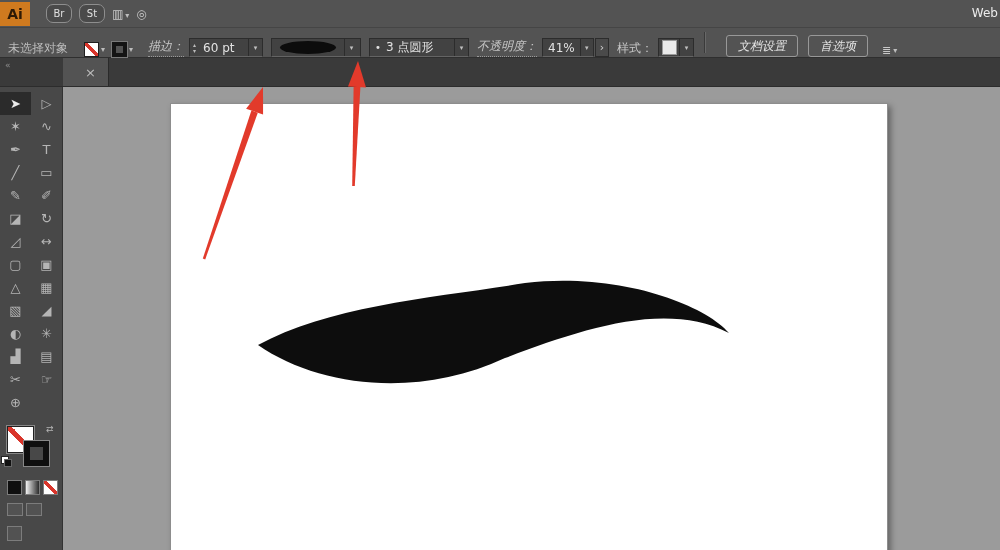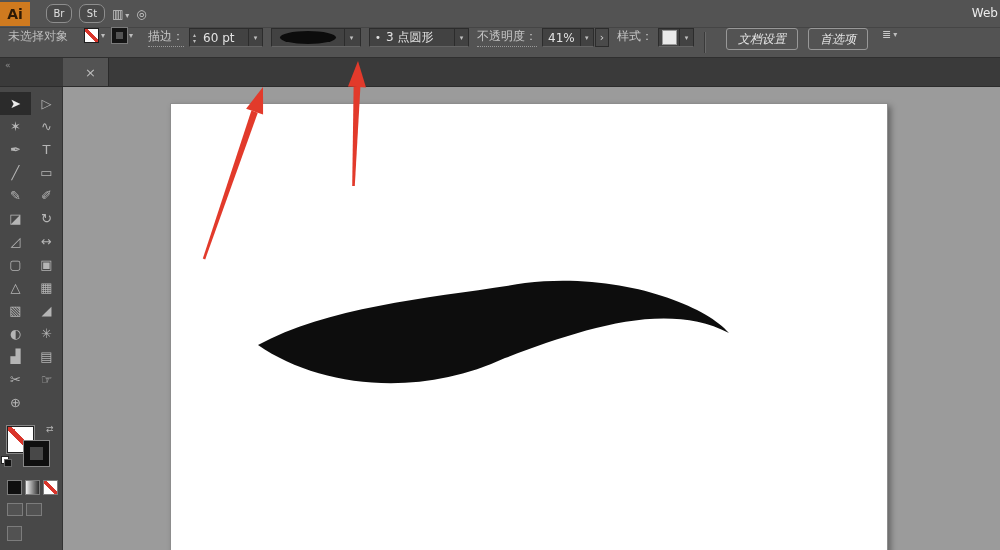--- a/index.html
+++ b/index.html
@@ -15,28 +15,28 @@
   .menu-item{padding:0 9px;line-height:27px;cursor:default;white-space:nowrap;}
   .mb-right{display:flex;align-items:center;margin-left:16px;gap:7px;}
   .badge{min-width:20px;height:17px;border:1px solid #8e8e8e;border-radius:7px;background:#4a4a4a;color:#e0e0e0;
          font-size:10px;display:flex;align-items:center;justify-content:center;padding:0 2px;}
   .ws-icon{font-size:12px;color:#c9c9c9;}
   .caret{font-size:8px;color:#bdbdbd;margin-left:2px;}
   .workspace-label{position:absolute;right:2px;top:0;line-height:27px;color:#ececec;}
 
   
   .controlbar{position:absolute;left:0;top:28px;width:100%;height:30px;background:#535353;
-              border-bottom:1px solid #2f2f2f;display:flex;align-items:flex-start;box-sizing:border-box;padding:0 8px;z-index:5;}
+              border-bottom:1px solid #2f2f2f;display:flex;align-items:flex-end;box-sizing:border-box;padding:0 8px;z-index:5;}
   .status{color:#bdbdbd;margin-right:16px;white-space:nowrap;}
   .swatch-dd{display:flex;align-items:center;margin-right:7px;}
   .mini-box{width:15px;height:15px;background:#fff;border:1px solid #1f1f1f;position:relative;box-sizing:border-box;}
   .slash{position:absolute;inset:0;background:linear-gradient(45deg,transparent 42%,#d9352b 42%,#d9352b 58%,transparent 58%);}
   .mini-stroke{width:15px;height:15px;box-sizing:border-box;border:4px solid #141414;background:transparent;outline:1px solid #7a7a7a;}
   .cb-label{color:#c6c6c6;margin:0 5px 0 8px;white-space:nowrap;}
-  .link{border-bottom:1px dotted #9a9a9a;padding-bottom:1px;}
+  .link{border-bottom:1px dotted #9a9a9a;padding-bottom:1px;font-style:italic;}
   .field{height:19px;background:#424242;border:1px solid #2c2c2c;border-bottom-color:#646464;
          display:flex;align-items:center;box-sizing:border-box;color:#e2e2e2;}
   .caret-btn{width:13px;align-self:stretch;border-left:1px solid #2c2c2c;display:flex;align-items:center;
              justify-content:center;font-size:7px;color:#c0c0c0;}
   .stepper{display:flex;flex-direction:column;justify-content:center;font-size:6px;line-height:6px;
            color:#bbb;padding:0 3px;}
   .weight-text{padding:0 4px;flex:1;text-align:left;}
   .ellipse{width:56px;height:13px;background:#0c0c0c;border-radius:50%;margin:2px 8px;}
   .brush-dot{font-size:10px;padding:0 5px;}
   .brush-name{flex:1;padding-right:4px;white-space:nowrap;}

